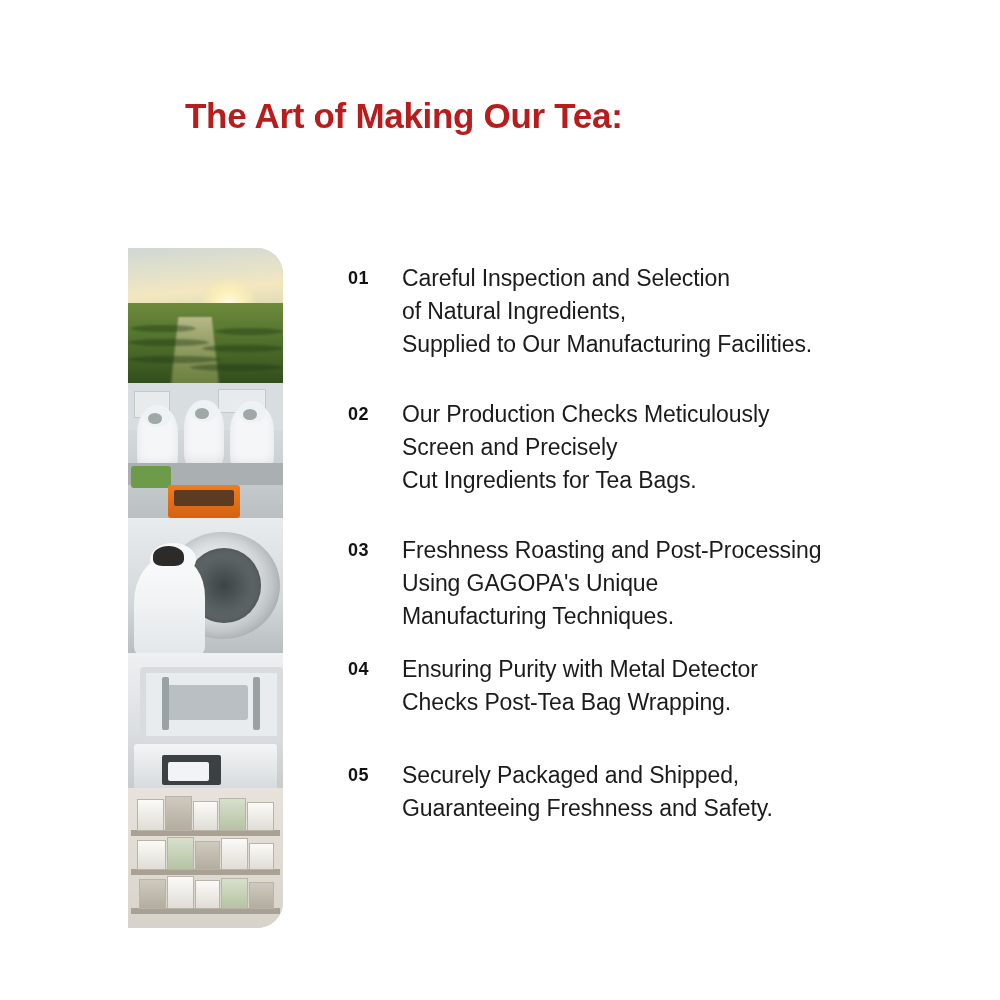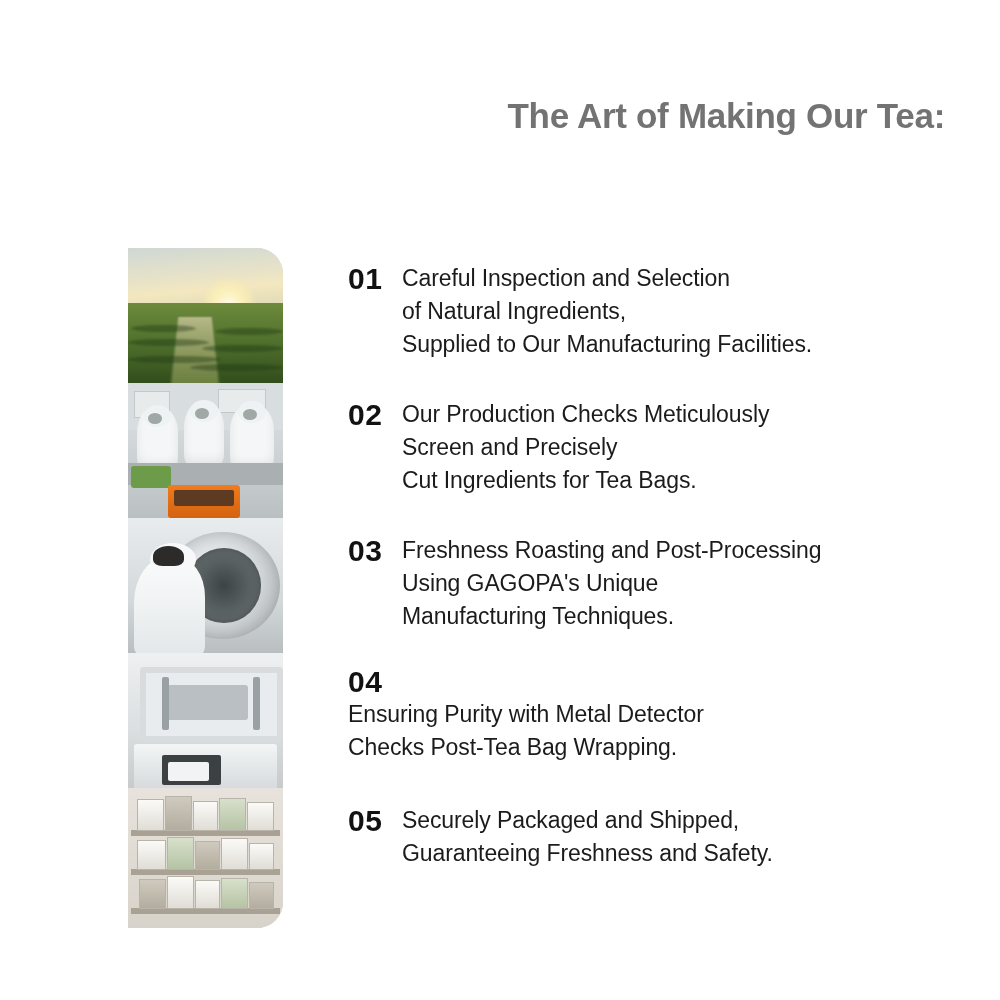--- a/index.html
+++ b/index.html
@@ -27,23 +27,22 @@
     position: absolute;
     left: 185px;
     top: 92px;
     width: 760px;
   }
   .heading .line {
     font-size: 35px;
     font-weight: 700;
     letter-spacing: -0.3px;
     line-height: 48px;
-    color: #737373;
+    color: #b91c1c;
     white-space: nowrap;
-    text-align: right;
   }
 
   
   .strip {
     position: absolute;
     left: 128px;
     top: 248px;
     width: 155px;
     height: 672px;
   }
@@ -157,39 +156,39 @@
     width: 600px;
   }
   .step {
     display: flex;
     align-items: flex-start;
     margin-bottom: 34px;
   }
   .step .num {
     flex: 0 0 auto;
     width: 54px;
-    font-size: 30px;
+    font-size: 18px;
     font-weight: 700;
     color: #121212;
     line-height: 33px;
     letter-spacing: 0.5px;
   }
   .step .txt {
     flex: 1 1 auto;
     font-size: 23px;
     line-height: 33px;
     color: #1b1b1b;
     letter-spacing: -0.1px;
   }
   .step .txt div { white-space: nowrap; }
 
   .step.s1 { margin-bottom: 37px; }
   .step.s2 { margin-bottom: 37px; }
-  .step.s3 { margin-bottom: 32px; }
-  .step.s4 { margin-bottom: 40px; flex-direction: column; }
+  .step.s3 { margin-bottom: 20px; }
+  .step.s4 { margin-bottom: 40px; }
 </style>
 </head>
 <body>
 
 <div class="page">
 
   <div class="heading">
     <div class="line">The Art of Making Our Tea:</div>
   </div>
 

